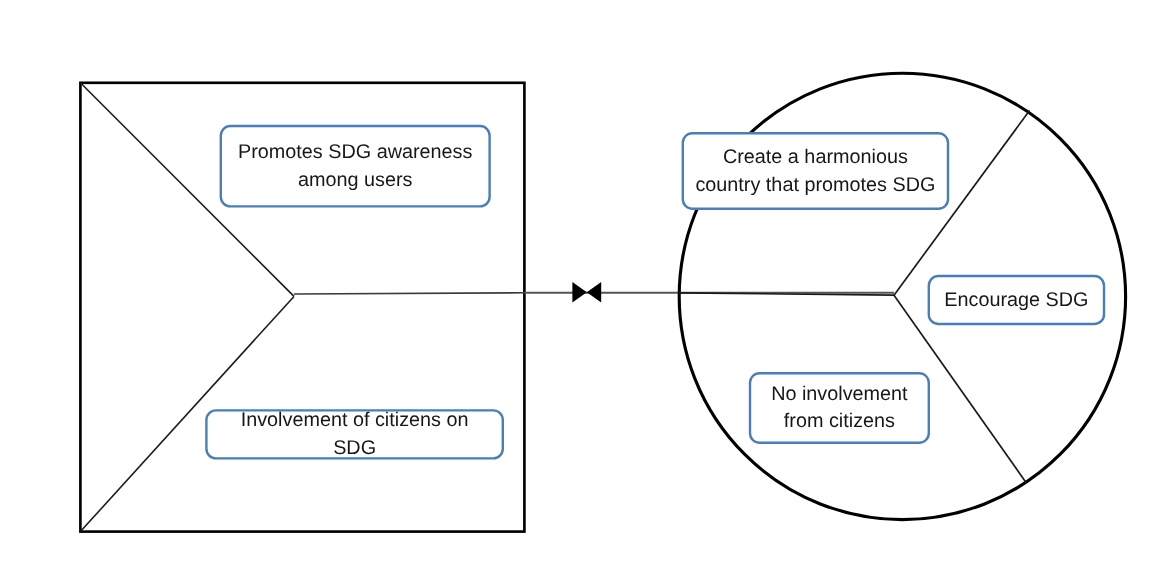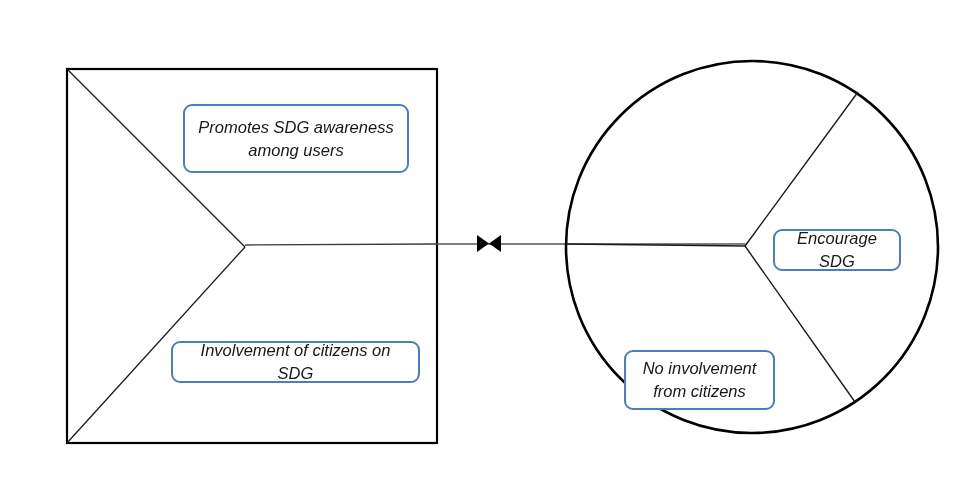--- a/index.html
+++ b/index.html
@@ -31,21 +31,20 @@
     display: flex;
     align-items: center;
     justify-content: center;
     text-align: center;
     color: #171717;
     font-size: 16.5px;
     line-height: 1.38;
     padding: 2px 8px;
     white-space: pre-line;
     z-index: 5;
-    font-style: italic;
   }
 </style>
 </head>
 <body>
 
 <div id="canvas">
 
   <svg id="vector-layer" viewBox="0 0 975 485" xmlns="http://www.w3.org/2000/svg">
 
     <rect x="67" y="69" width="370" height="374" fill="none" stroke="#000000" stroke-width="2.2"></rect>
@@ -71,23 +70,27 @@
 
   <div class="callout" style="left:183px; top:104px; width:226px; height:69px;">
     <span>Promotes SDG awareness
 among users</span>
   </div>
 
   <div class="callout" style="left:171px; top:341px; width:249px; height:42px;align-items:center;">
     <span>Involvement of citizens on SDG</span>
   </div>
 
+  <div class="callout" style="left:568px; top:110px; width:223px; height:65px;">
+    <span>Create a harmonious
+country that promotes SDG</span>
+  </div>
 
-  <div class="callout" style="left:773px; top:229px; width:128px; height:42px;">
+  <div class="callout" style="left:773px; top:229px; width:148px; height:42px;">
     <span>Encourage SDG</span>
   </div>
 
-  <div class="callout" style="left:624px; top:310px; width:151px; height:60px;margin-top:40px;">
+  <div class="callout" style="left:624px; top:310px; width:151px; height:60px;">
     <span>No involvement
 from citizens</span>
   </div>
 
 </div>
 
 </body></html>

